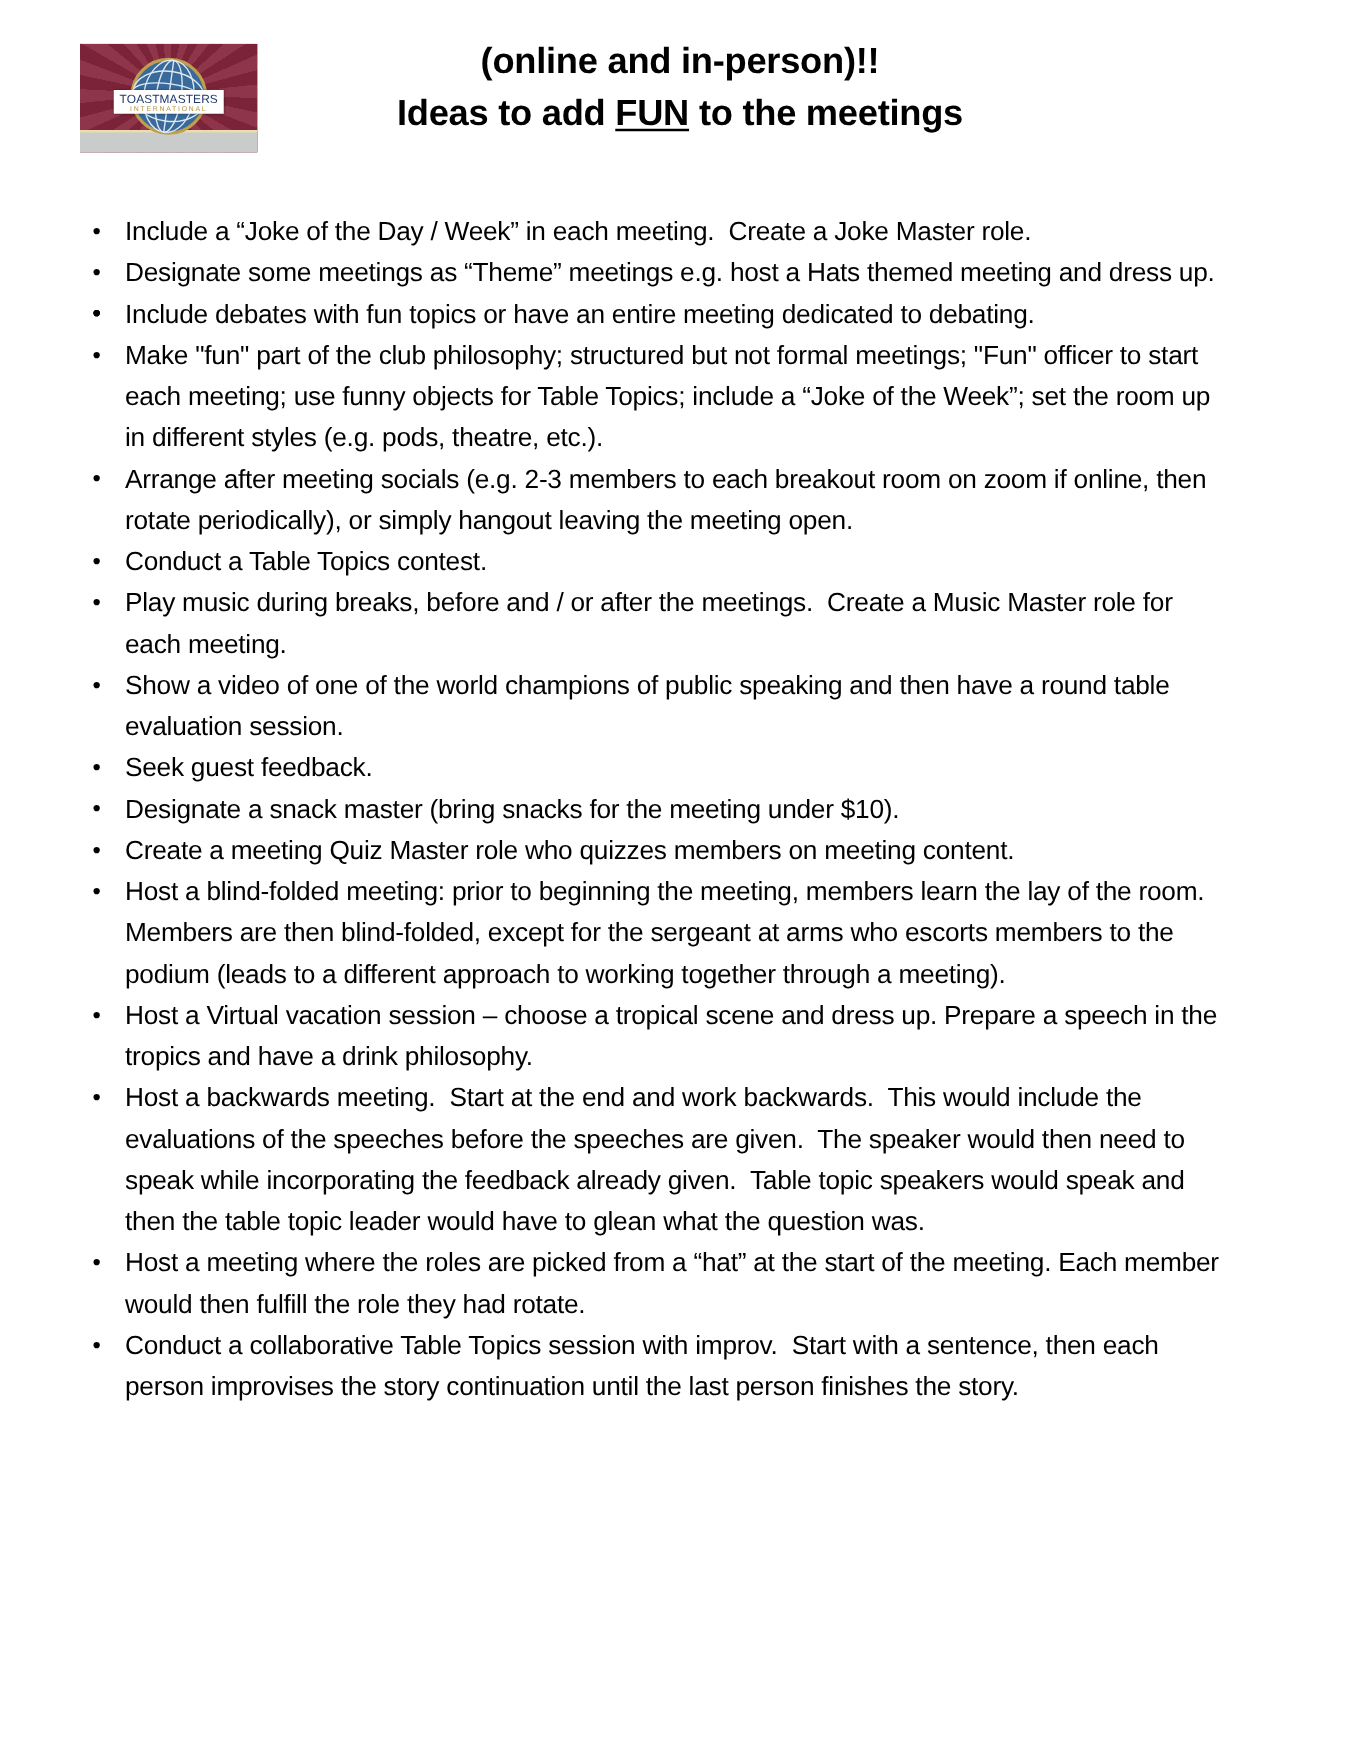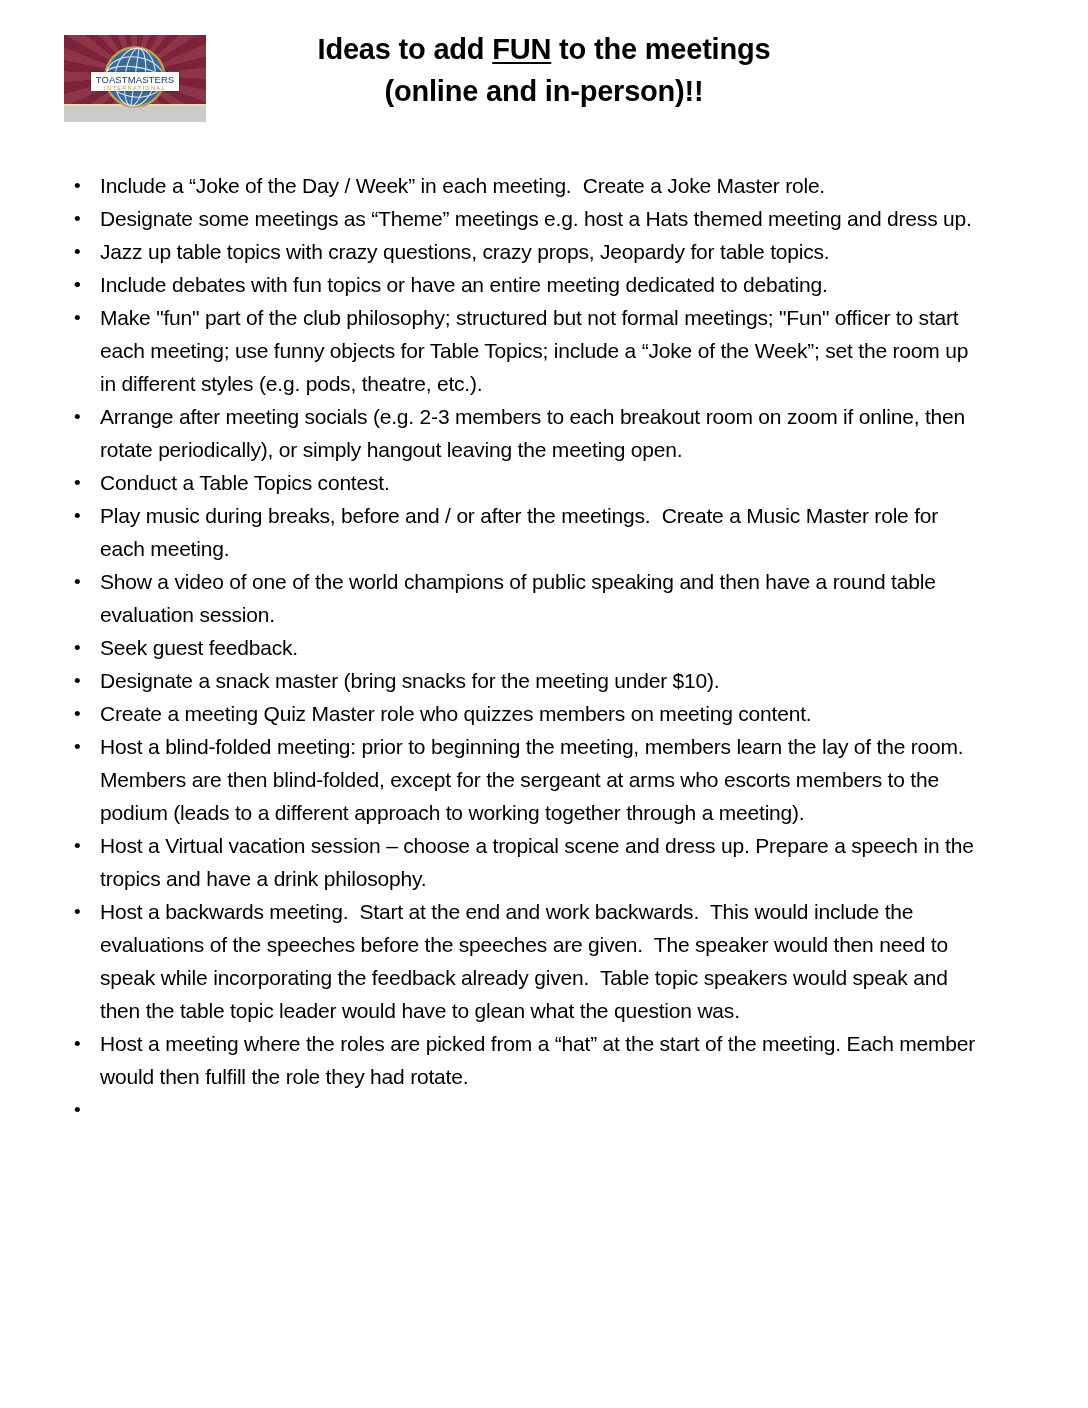--- a/index.html
+++ b/index.html
@@ -104,38 +104,38 @@
         <line x1="3" y1="32" x2="61" y2="32" transform="rotate(8 32 32)"></line>
       </g>
     </svg>
     <div class="logo-banner">
       <div class="logo-banner-main">TOASTMASTERS</div>
       <div class="logo-banner-sub">INTERNATIONAL</div>
     </div>
   </div>
 
   <h1 class="title">
+    <span class="title-line">(online and in-person)!!</span>
     <span class="title-line"><span>Ideas to add </span><span class="title-fun">FUN</span><span> to the meetings</span></span>
-    <span class="title-line">(online and in-person)!!</span>
   </h1>
 
   <ul class="idea-list">
     <li class="idea-item"><span class="bullet-marker">•</span><span class="bullet-text">Include a “Joke of the Day / Week” in each meeting.  Create a Joke Master role.</span></li>
     <li class="idea-item"><span class="bullet-marker">•</span><span class="bullet-text">Designate some meetings as “Theme” meetings e.g. host a Hats themed meeting and dress up.</span></li>
-    <li class="idea-item"><span class="bullet-marker">•</span><span class="bullet-text">Jazz up table topics with crazy questions, crazy props, Jeopardy for table topics.</span></li>
+    <li class="idea-item"><span class="bullet-marker">•</span></li>
     <li class="idea-item"><span class="bullet-marker">•</span></li>
     <li class="idea-item"><span class="bullet-marker">•</span><span class="bullet-text">Include debates with fun topics or have an entire meeting dedicated to debating.</span></li>
     <li class="idea-item"><span class="bullet-marker">•</span><span class="bullet-text">Make "fun" part of the club philosophy; structured but not formal meetings; "Fun" officer to start each meeting; use funny objects for Table Topics; include a “Joke of the Week”; set the room up in different styles (e.g. pods, theatre, etc.).</span></li>
     <li class="idea-item"><span class="bullet-marker">•</span><span class="bullet-text">Arrange after meeting socials (e.g. 2-3 members to each breakout room on zoom if online, then rotate periodically), or simply hangout leaving the meeting open.</span></li>
     <li class="idea-item"><span class="bullet-marker">•</span><span class="bullet-text">Conduct a Table Topics contest.</span></li>
     <li class="idea-item"><span class="bullet-marker">•</span><span class="bullet-text">Play music during breaks, before and / or after the meetings.  Create a Music Master role for each meeting.</span></li>
     <li class="idea-item"><span class="bullet-marker">•</span><span class="bullet-text">Show a video of one of the world champions of public speaking and then have a round table evaluation session.</span></li>
     <li class="idea-item"><span class="bullet-marker">•</span><span class="bullet-text">Seek guest feedback.</span></li>
     <li class="idea-item"><span class="bullet-marker">•</span><span class="bullet-text">Designate a snack master (bring snacks for the meeting under $10).</span></li>
     <li class="idea-item"><span class="bullet-marker">•</span><span class="bullet-text">Create a meeting Quiz Master role who quizzes members on meeting content.</span></li>
     <li class="idea-item"><span class="bullet-marker">•</span><span class="bullet-text">Host a blind-folded meeting: prior to beginning the meeting, members learn the lay of the room. Members are then blind-folded, except for the sergeant at arms who escorts members to the podium (leads to a different approach to working together through a meeting).</span></li>
     <li class="idea-item"><span class="bullet-marker">•</span><span class="bullet-text">Host a Virtual vacation session – choose a tropical scene and dress up. Prepare a speech in the tropics and have a drink philosophy.</span></li>
     <li class="idea-item"><span class="bullet-marker">•</span><span class="bullet-text">Host a backwards meeting.  Start at the end and work backwards.  This would include the evaluations of the speeches before the speeches are given.  The speaker would then need to speak while incorporating the feedback already given.  Table topic speakers would speak and then the table topic leader would have to glean what the question was.</span></li>
     <li class="idea-item"><span class="bullet-marker">•</span><span class="bullet-text">Host a meeting where the roles are picked from a “hat” at the start of the meeting. Each member would then fulfill the role they had rotate.</span></li>
-    <li class="idea-item"><span class="bullet-marker">•</span></li>
+    <li class="idea-item"><span class="bullet-marker">•</span><span class="bullet-text">Conduct a collaborative Table Topics session with improv.  Start with a sentence, then each person improvises the story continuation until the last person finishes the story.</span></li>
   </ul>
 
 </div>
 
 </body></html>

